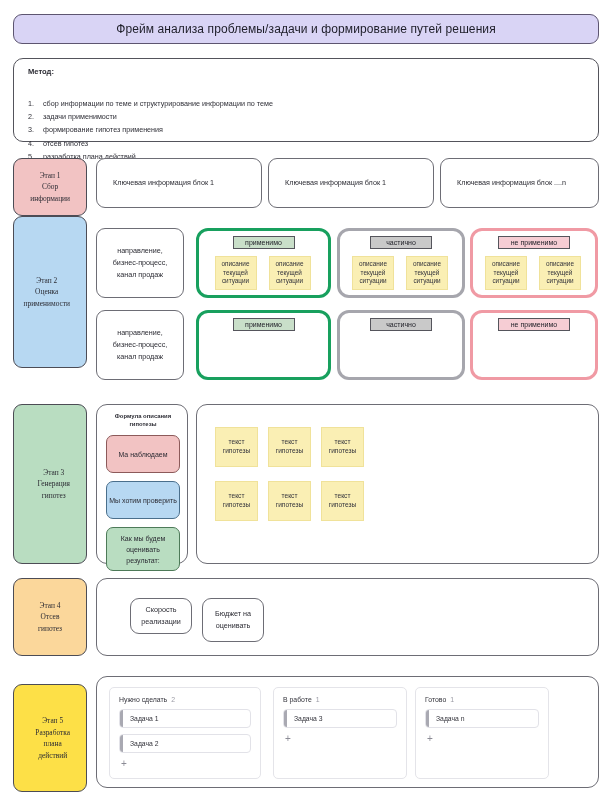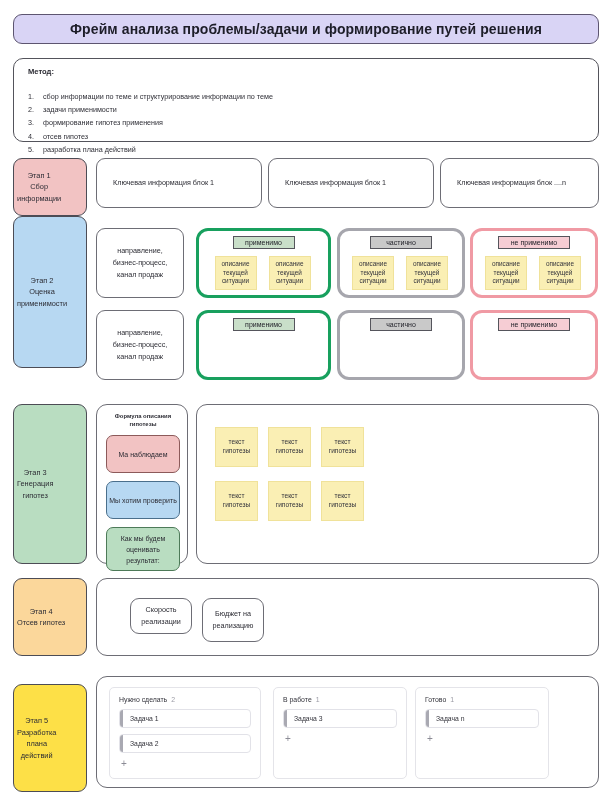--- a/index.html
+++ b/index.html
@@ -11,38 +11,38 @@
     overflow: hidden;
   }
   .page { position: relative; width: 612px; height: 801px; padding: 0; }
 
   
   .header-bar {
     position: absolute; left: 13px; top: 14px; width: 586px; height: 30px;
     background: #d9d4f5; border: 1.2px solid #5d5570; border-radius: 9px;
     display: flex; align-items: center; justify-content: center;
   }
-  .header-title { font-size: 14px; font-weight: bold; color: #1d1d28; letter-spacing: .1px; }
+  .header-title { font-size: 12px; font-weight: normal; color: #1d1d28; letter-spacing: .1px; }
 
   
   .method-card {
     position: absolute; left: 13px; top: 58px; width: 586px; height: 84px;
     border: 1.1px solid #53535b; border-radius: 10px; background: #fff;
     padding: 8px 14px;
   }
-  .method-title { font-size: 7.6px; font-weight: bold; margin-bottom: 14px; }
+  .method-title { font-size: 7.6px; font-weight: bold; margin-bottom: 21px; }
   .method-list { list-style: none; }
   .method-list li { font-size: 7.2px; line-height: 13.2px; color: #2e2e36; display: flex; }
   .m-num { width: 15px; flex: 0 0 15px; }
 
   
   .stage-chip {
     position: absolute; border: 1.1px solid #4c4c55; border-radius: 9px;
-    display: flex; align-items: center; justify-content: flex-start; text-align: center;
-    font-size: 7.4px; line-height: 11.5px; color: #2b2b33; padding: 3px;
+    display: flex; align-items: center; justify-content: flex-end; text-align: center;
+    font-size: 7.4px; line-height: 11.5px; color: #2b2b33; padding: 16px; font-family: Liberation Serif, serif;
   }
 
   
   .panel {
     position: absolute; background: #fff; border: 1.2px solid #6d6d75; border-radius: 11px;
   }
   .wbox {
     position: absolute; background: #fff; border: 1.1px solid #6d6d75; border-radius: 9px;
     display: flex; align-items: center; justify-content: center; text-align: center;
     font-size: 7.2px; line-height: 12px; color: #2b2b33; padding: 4px;
@@ -217,21 +217,21 @@
 
   <div class="stage-chip s4-chip">
     <span class="ml">Этап 4<br>Отсев гипотез</span>
   </div>
   <div class="panel s4-panel">
     <div id="s4-filters">
         <div class="wbox" style="left: 33px; top: 19px; width: 62px; height: 36px;">
           <span>Скорость реализации</span>
         </div>
         <div class="wbox" style="left: 105px; top: 19px; width: 62px; height: 44px;">
-          <span>Бюджет на реализацию</span>
+          <span>Бюджет на оценивать</span>
         </div>
       </div>
   </div>
 
   <div class="stage-chip s5-chip">
     <span class="ml">Этап 5<br>Разработка<br>плана<br>действий</span>
   </div>
   <div class="panel s5-panel">
     <div id="kanban-cols">
         <div class="kcol" style="left: 12px; width: 152px;">

